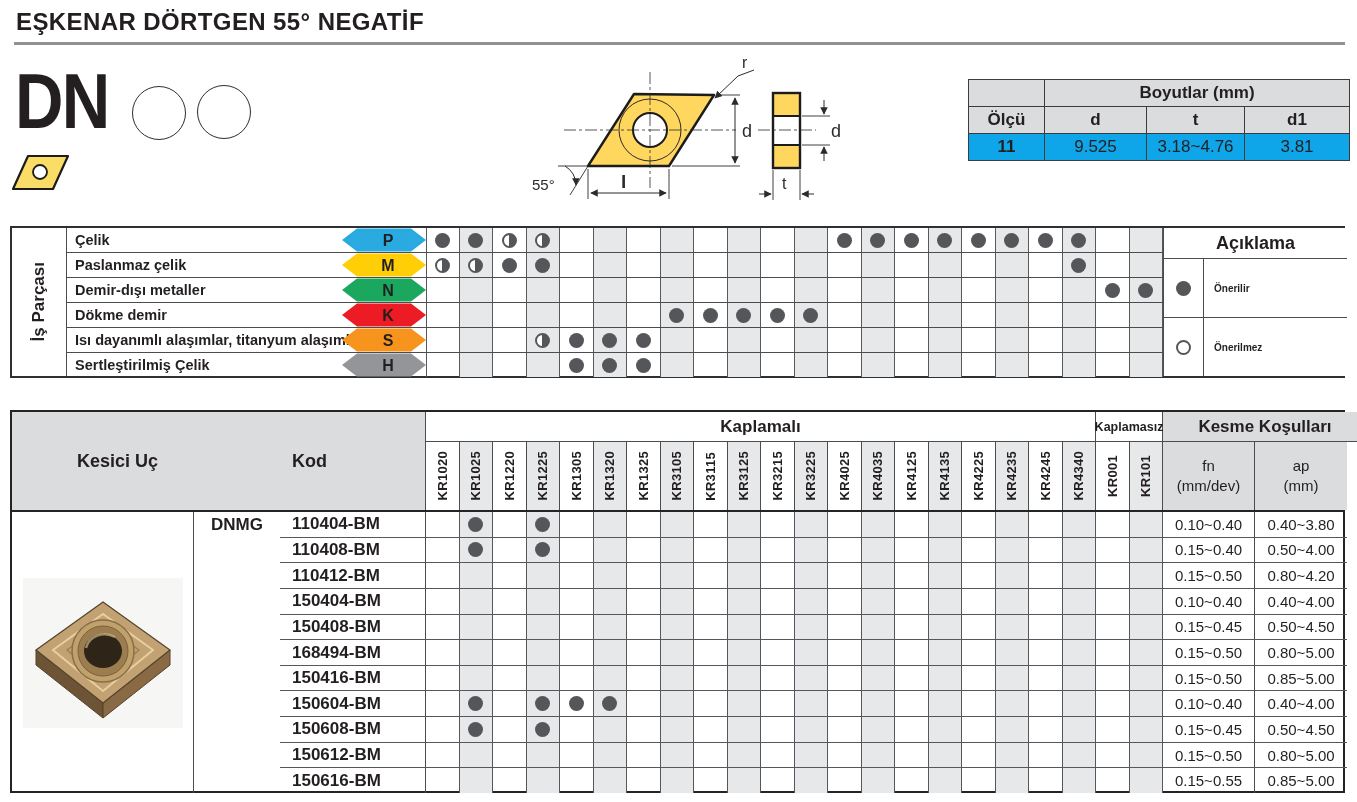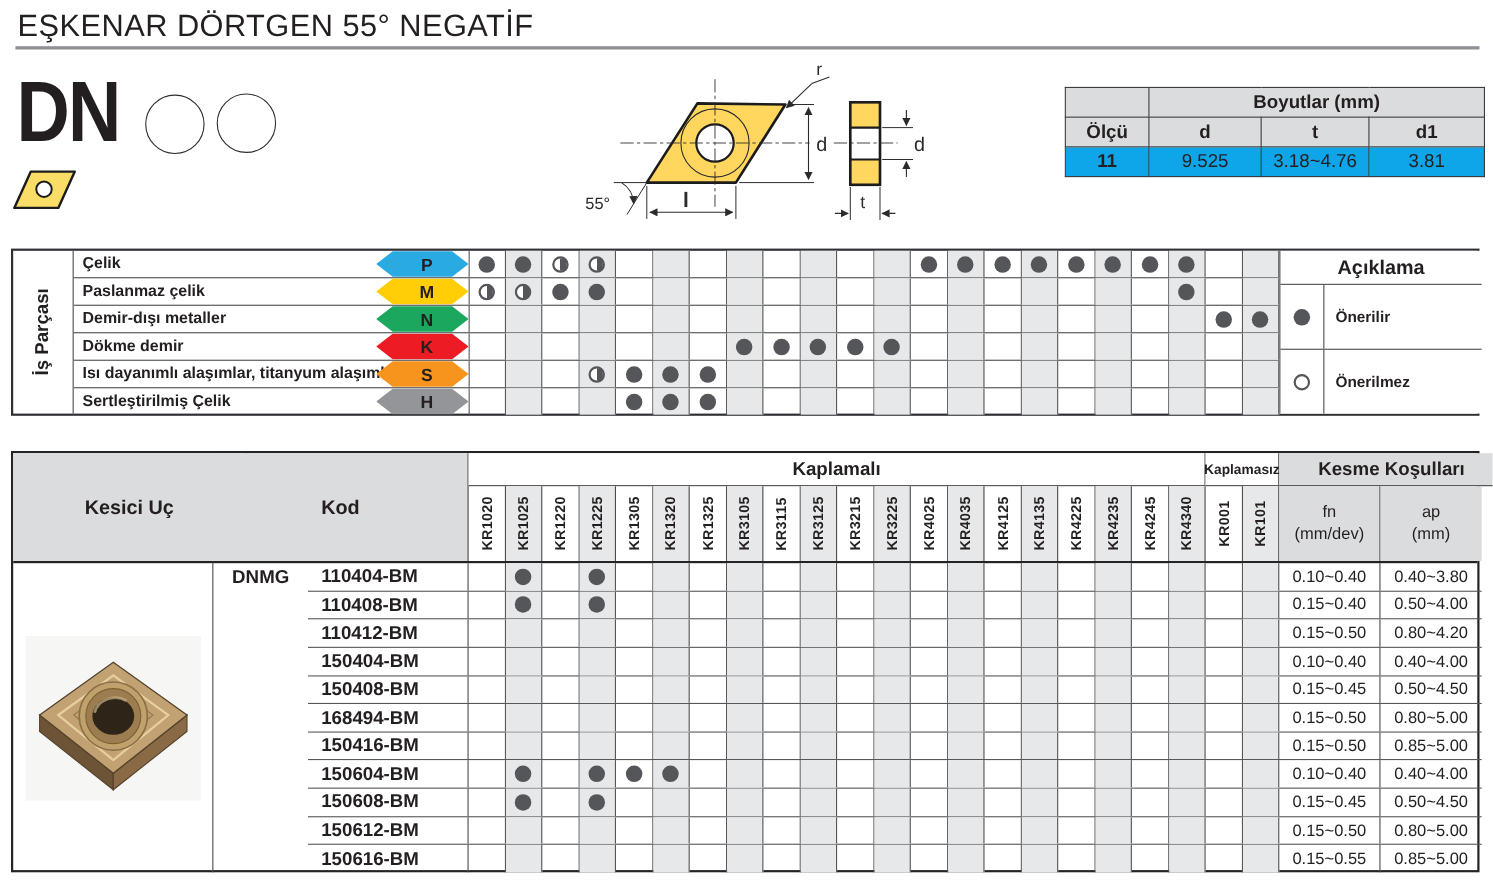--- a/index.html
+++ b/index.html
@@ -1,20 +1,20 @@
 <!DOCTYPE html>
 <html><head>
 <meta charset="utf-8">
 <style>
   html,body{margin:0;padding:0;background:#fff;}
   #page{position:relative;width:1357px;height:802px;background:#fff;overflow:hidden;
         font-family:"Liberation Sans",sans-serif;color:#231F20;}
 
   
-  .title{position:absolute;left:16px;top:8px;font-size:28px;font-weight:normal;letter-spacing:.4px;color:#231F20;}
+  .title{position:absolute;left:16px;top:8px;font-size:24px;font-weight:bold;letter-spacing:.4px;color:#231F20;}
   .title-rule{position:absolute;left:14px;top:42px;width:1331px;height:3px;background:#8F9194;}
 
   
   .dn{position:absolute;left:15px;top:64px;font-size:78px;font-weight:bold;line-height:.95;
       letter-spacing:-2px;transform:scale(.86,1);transform-origin:left top;color:#231F20;}
   .circle{position:absolute;width:52px;height:52px;border:1.4px solid #2e2e2e;border-radius:50%;background:#fff;}
   .c1{left:132px;top:86px;} .c2{left:197px;top:85px;}
   .dn-icon{position:absolute;left:10px;top:151px;}
 
   
@@ -51,21 +51,21 @@
   .half{border:2px solid #55565A;background:linear-gradient(90deg,#fff 0 50%,#55565A 50% 100%);}
   .none{border:2px solid #55565A;background:#fff;}
   .legend{position:absolute;left:1151px;top:0;width:184px;height:100%;box-sizing:border-box;
           border-left:1px solid #4a4c4e;display:flex;flex-direction:column;background:#fff;}
   .legend-title{height:31px;border-bottom:1px solid #4a4c4e;display:flex;align-items:center;justify-content:center;
           font-weight:bold;font-size:18px;box-sizing:border-box;}
   .legend-items{flex:1;display:flex;flex-direction:column;}
   .litem{flex:1;display:flex;box-sizing:border-box;}
   .litem:not(:last-child){border-bottom:1px solid #4a4c4e;}
   .lsym{width:40px;border-right:1px solid #4a4c4e;display:flex;align-items:center;justify-content:center;box-sizing:border-box;}
-  .ltext{flex:1;display:flex;align-items:center;padding-left:10px;font-weight:bold;font-size:14px;}
+  .ltext{flex:1;display:flex;align-items:center;padding-left:10px;font-weight:bold;font-size:10px;}
 
   
   .ptable{position:absolute;left:10px;top:410px;width:1335px;height:383px;border:2px solid #232426;box-sizing:border-box;background:#fff;}
   .phead{position:absolute;left:0;top:0;width:100%;height:100px;border-bottom:2px solid #232426;box-sizing:border-box;}
   .hcellA,.hcellB{position:absolute;top:0;height:98px;background:#DBDCDD;border-right:1px solid #4a4c4e;
       display:flex;align-items:center;justify-content:center;font-weight:bold;font-size:18px;box-sizing:border-box;}
   .hcellA{left:0;width:212px;} .hcellB{left:182px;width:232px;}
   .hcoated,.huncoated{position:absolute;top:0;height:30px;background:#fff;border-right:1px solid #4a4c4e;border-bottom:1px solid #4a4c4e;
       display:flex;align-items:center;justify-content:center;font-weight:bold;box-sizing:border-box;}
   .hcoated{left:414px;width:670px;font-size:17px;}

